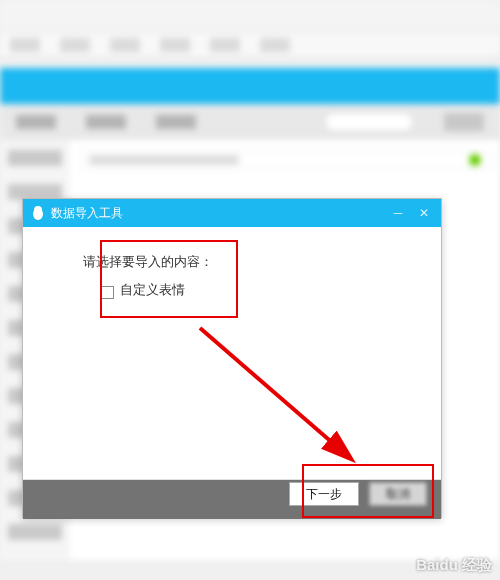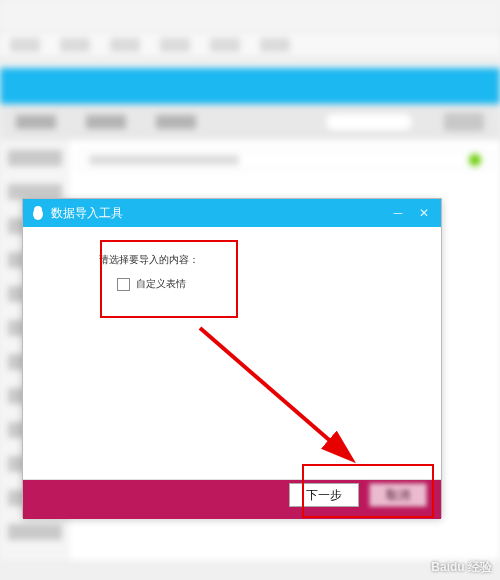--- a/index.html
+++ b/index.html
@@ -51,45 +51,45 @@
     }
     .dialog-title .penguin svg { display: block; }
     .dialog-title .win-btns { margin-left: auto; display: flex; gap: 8px; }
     .dialog-title .win-btns span { width: 18px; height: 14px; display: flex; align-items: center; justify-content: center; color: #e0f5ff; cursor: pointer; font-size: 12px; }
     
     .dialog-body {
       padding: 26px 20px 0 60px;
       height: 252px;
       position: relative;
     }
-    .option-group { font-size: 10px; color: #333; margin-left: 16px; }
+    .option-group { font-size: 13px; color: #333; }
     .option-title { margin-bottom: 10px; }
     .option-row { display: flex; align-items: flex-end; margin-bottom: 8px; padding-left: 18px; }
     .checkbox {
       width: 13px; height: 13px;
       border: 1px solid #888;
       background: #fff;
       margin-right: 6px;
       display: inline-flex;
       align-items: center;
       justify-content: center;
       font-size: 10px;
       line-height: 1;
     }
     .checkbox.checked { color: #2a2; }
     .checkbox.checked::after { content: "✓"; font-weight: bold; }
     
     .dialog-footer {
       height: 40px;
-      background: #be185d;
+      background: #737373;
       border-top: 1px solid #e0e0e0;
       display: flex;
-      align-items: flex-end;
+      align-items: flex-start;
       justify-content: flex-end;
-      padding: 12px 14px;
+      padding: 2px 14px;
       gap: 10px;
     }
     .dialog-footer button {
       height: 24px;
       padding: 0 16px;
       background: #fff;
       border: 1px solid #aaa;
       font-size: 12px;
       cursor: pointer;
     }
@@ -118,21 +118,21 @@
     .watermark {
       position: absolute;
       right: 8px;
       bottom: 6px;
       color: rgba(255,255,255,0.85);
       text-shadow: 0 0 3px rgba(0,0,0,0.5);
       font-size: 11px;
       text-align: right;
       line-height: 1.2;
     }
-    .watermark .big { font-size: 12px; font-weight: bold; text-align: right; }
+    .watermark .big { font-size: 15px; font-weight: bold; text-align: right; }
   </style>
 </head>
 <body>
 
 <div class="bg-app">
   <div class="bg-toolbar"></div>
   <div class="bg-toolbar2">
     <div class="item"></div>
       <div class="item"></div>
       <div class="item"></div>

